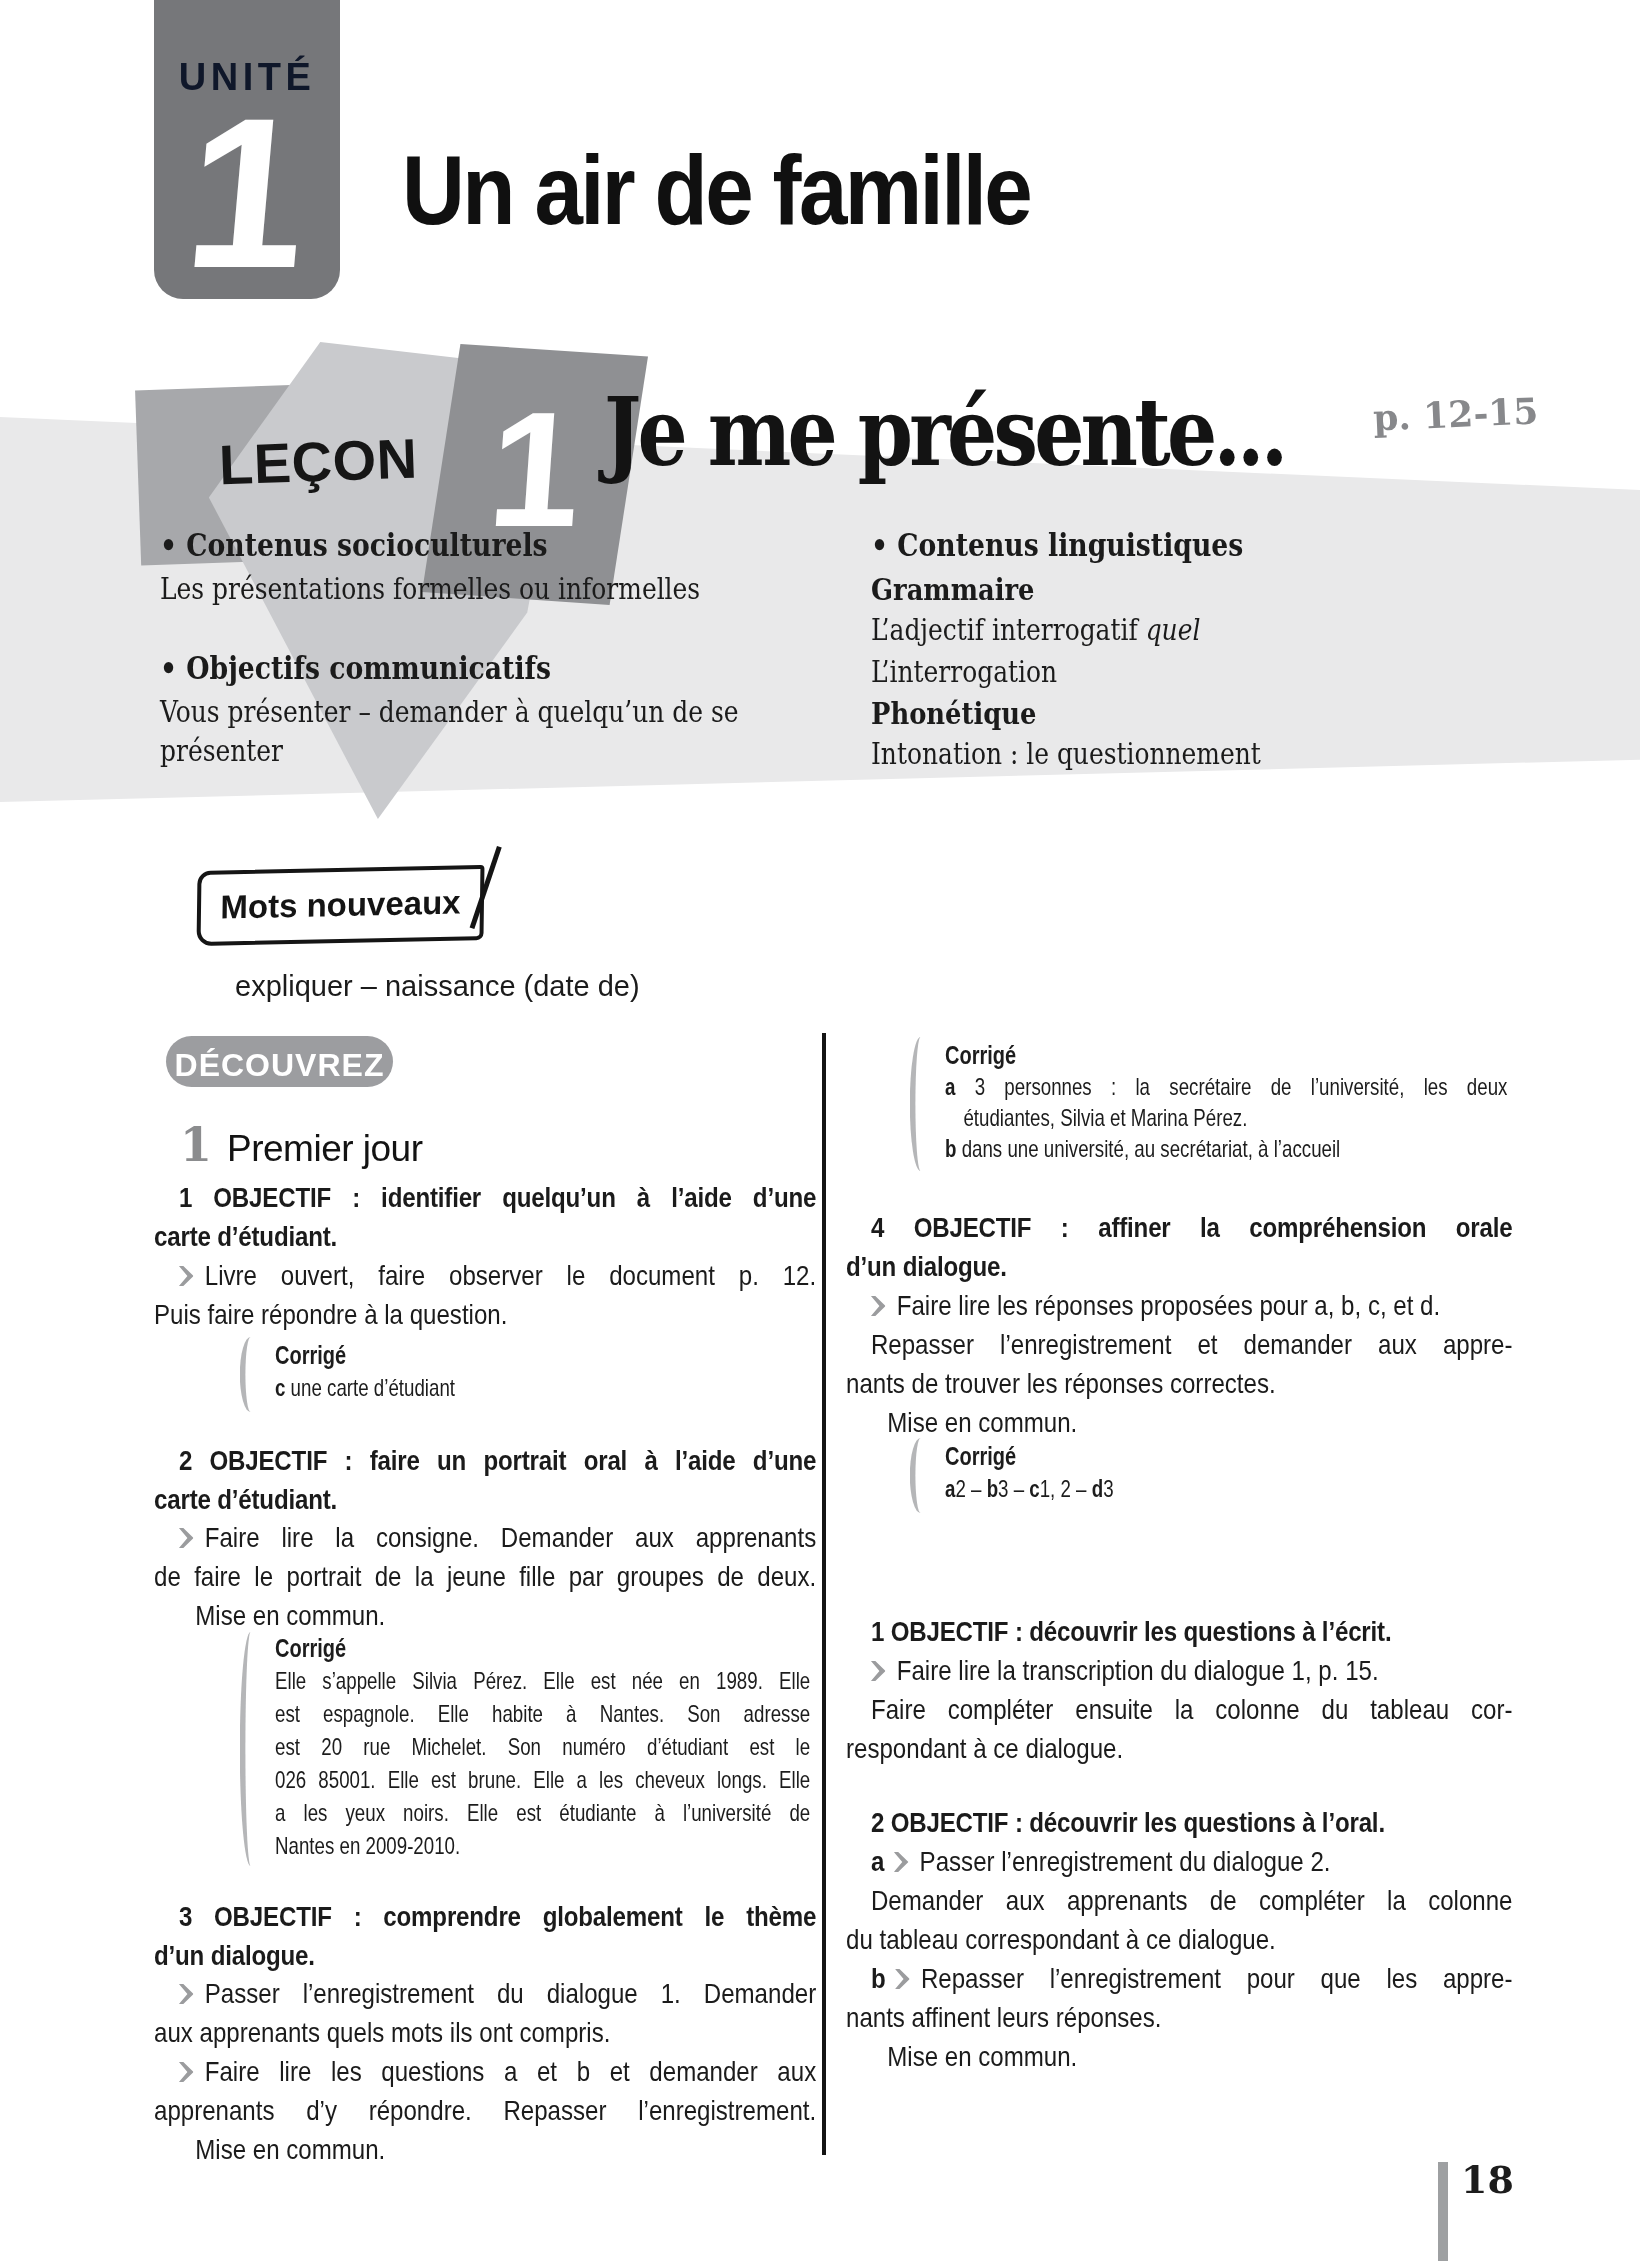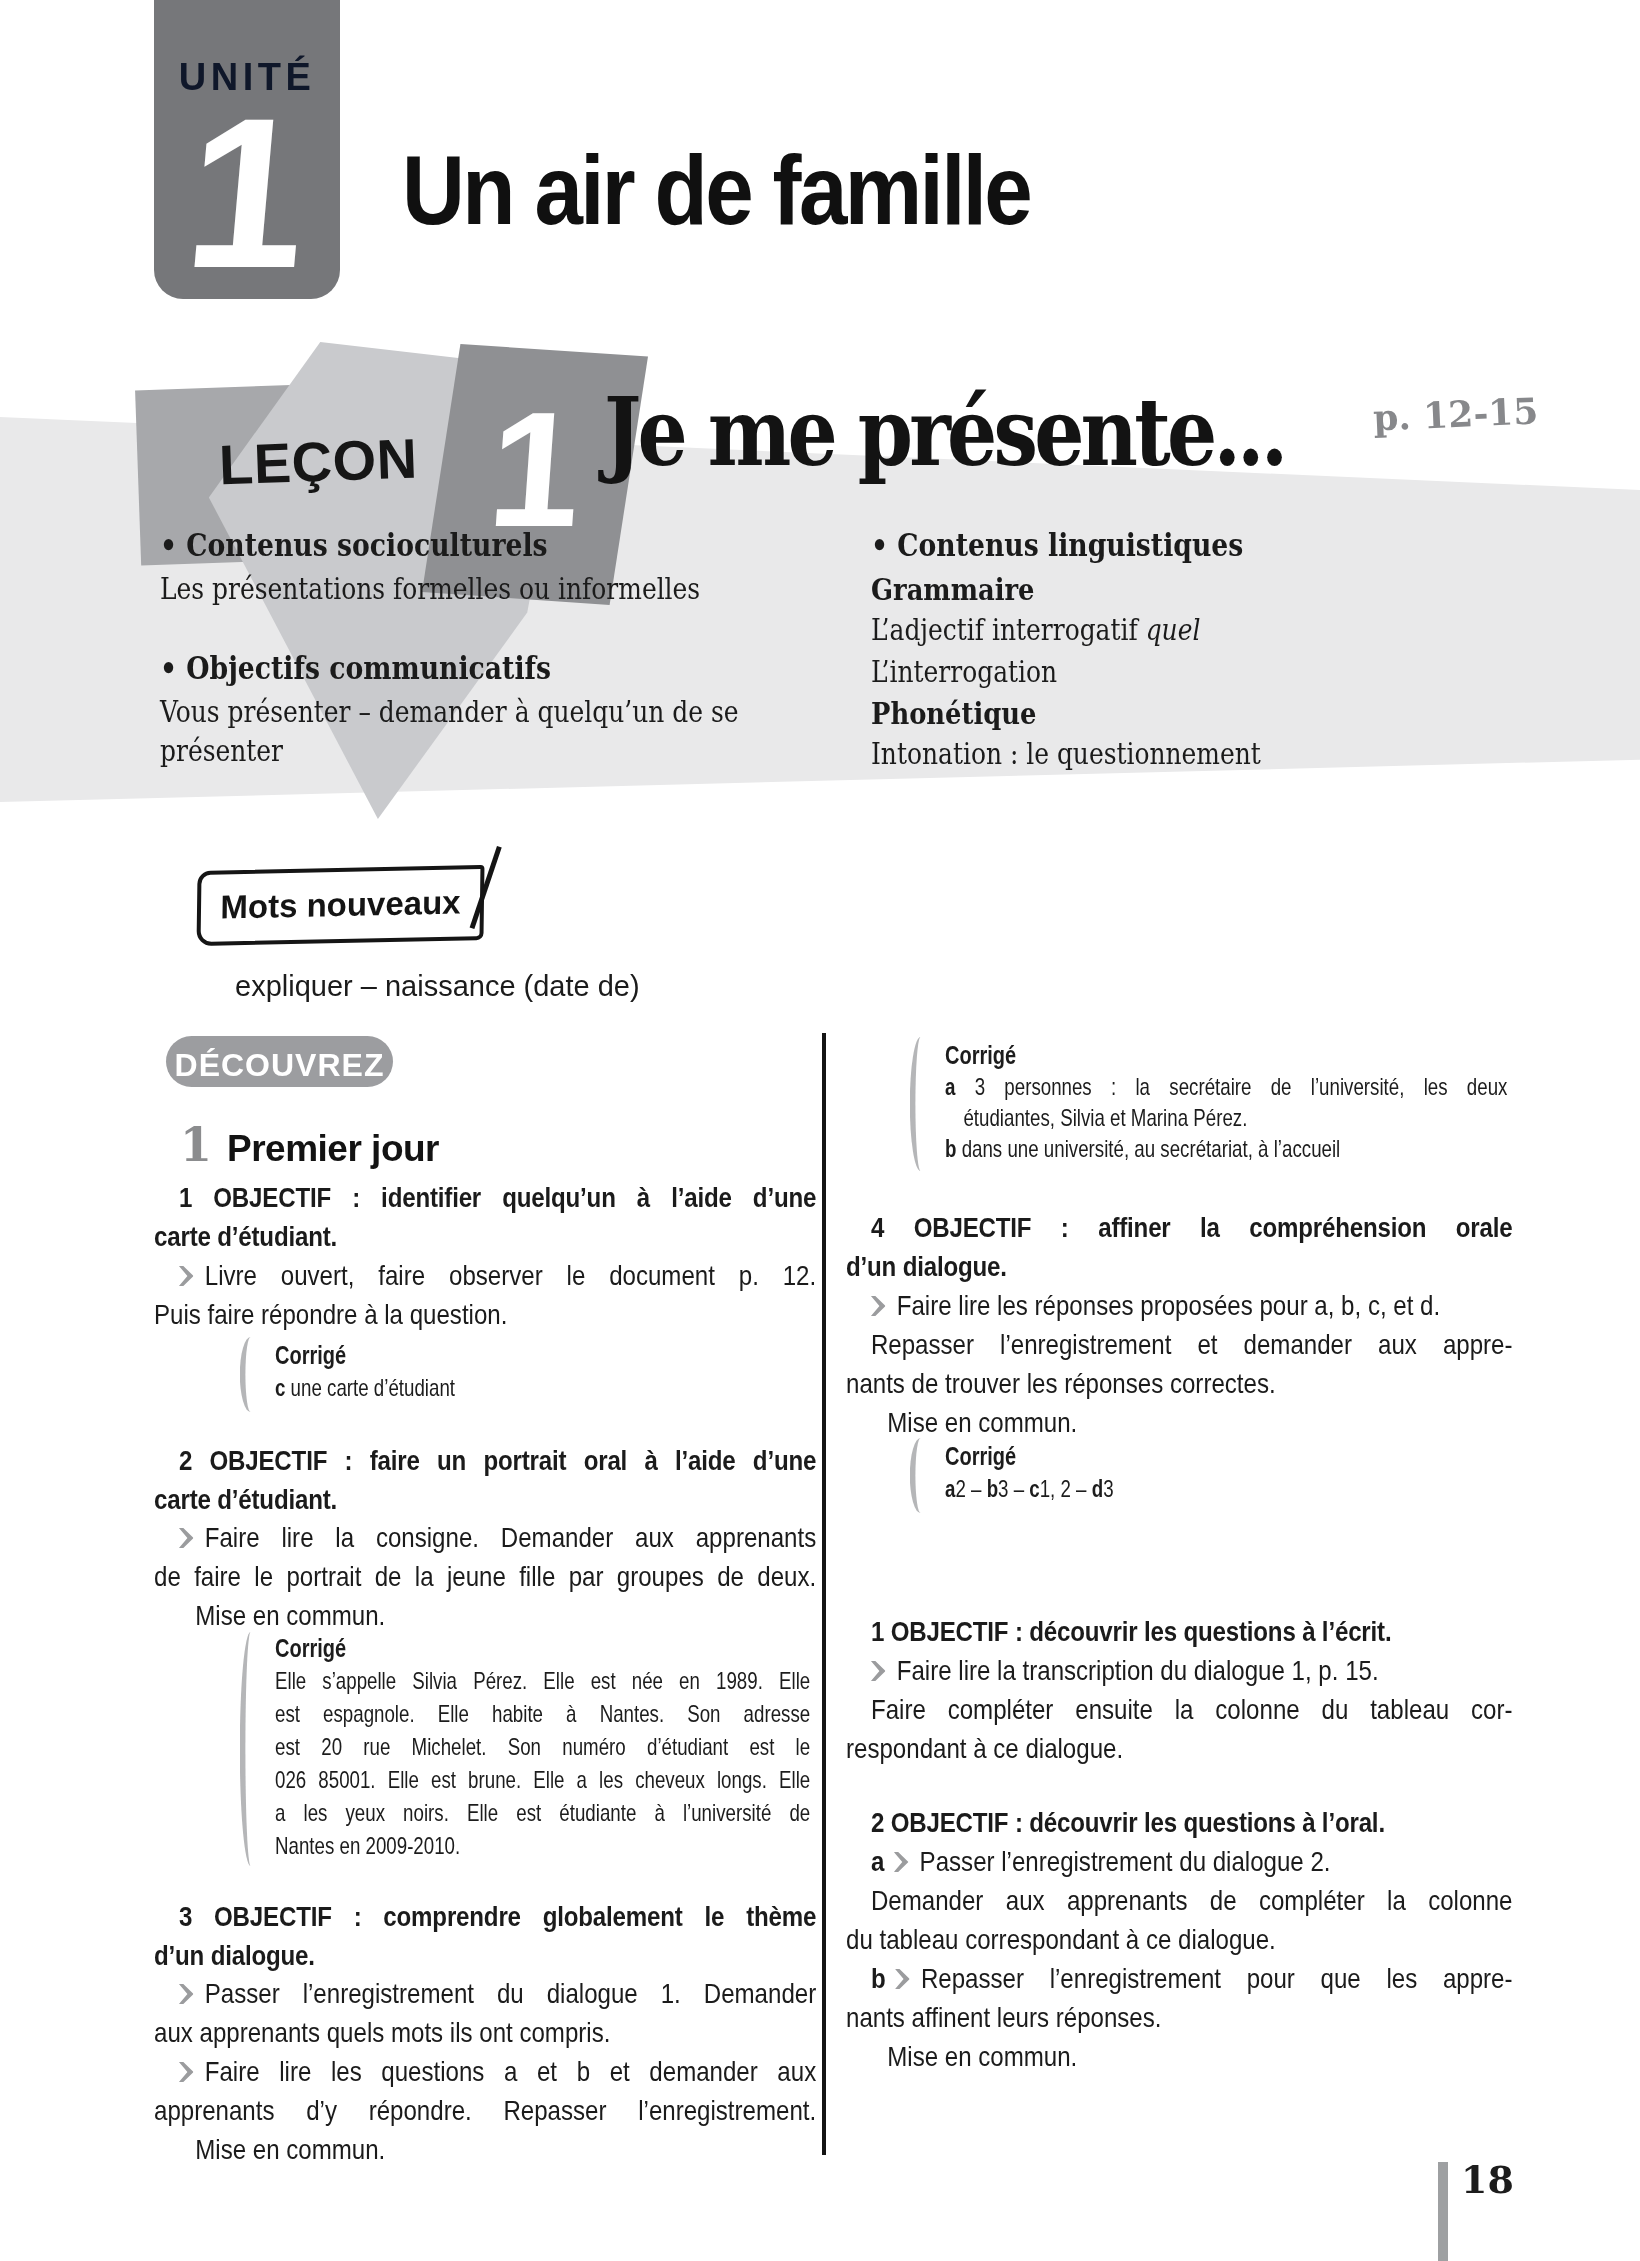--- a/index.html
+++ b/index.html
@@ -56,21 +56,21 @@
 
   
   .colrule { position:absolute; left:822px; top:1033px; width:3.5px; height:1122px; background:#141414; }
   .badge { position:absolute; left:166px; top:1036px; width:227px; height:51px;
            background:#9c9da0; border-radius:27px; }
   .badge span { display:block; text-align:center; line-height:58px; color:#ffffff;
                 font-weight:bold; font-size:32px; letter-spacing:1px; }
   .sechead { position:absolute; white-space:nowrap; }
   .secnum { font-family:"DejaVu Serif", serif; font-weight:bold; font-size:46px;
             color:#8b8c8e; margin-right:15px; }
-  .sectitle { font-weight:bold; font-size:37px; color:#131313; letter-spacing:-0.5px; }
+  .sectitle { font-weight:normal; font-size:37px; color:#131313; letter-spacing:-0.5px; }
 
   .blk { position:absolute; font-size:28px; color:#1b1b1b;
          transform:scaleX(.86); transform-origin:left top; }
   .blk.w-left { width:770px; }
   .blk.w-right { width:775px; }
   .ln { height:39px; line-height:39px; text-align:left; overflow:hidden; }
   .ln.fill { text-align:justify; text-align-last:justify; }
   .ind { padding-left:29px; }
   .ind2 { padding-left:48px; }
   .bold { font-weight:bold; letter-spacing:-0.2px; }

